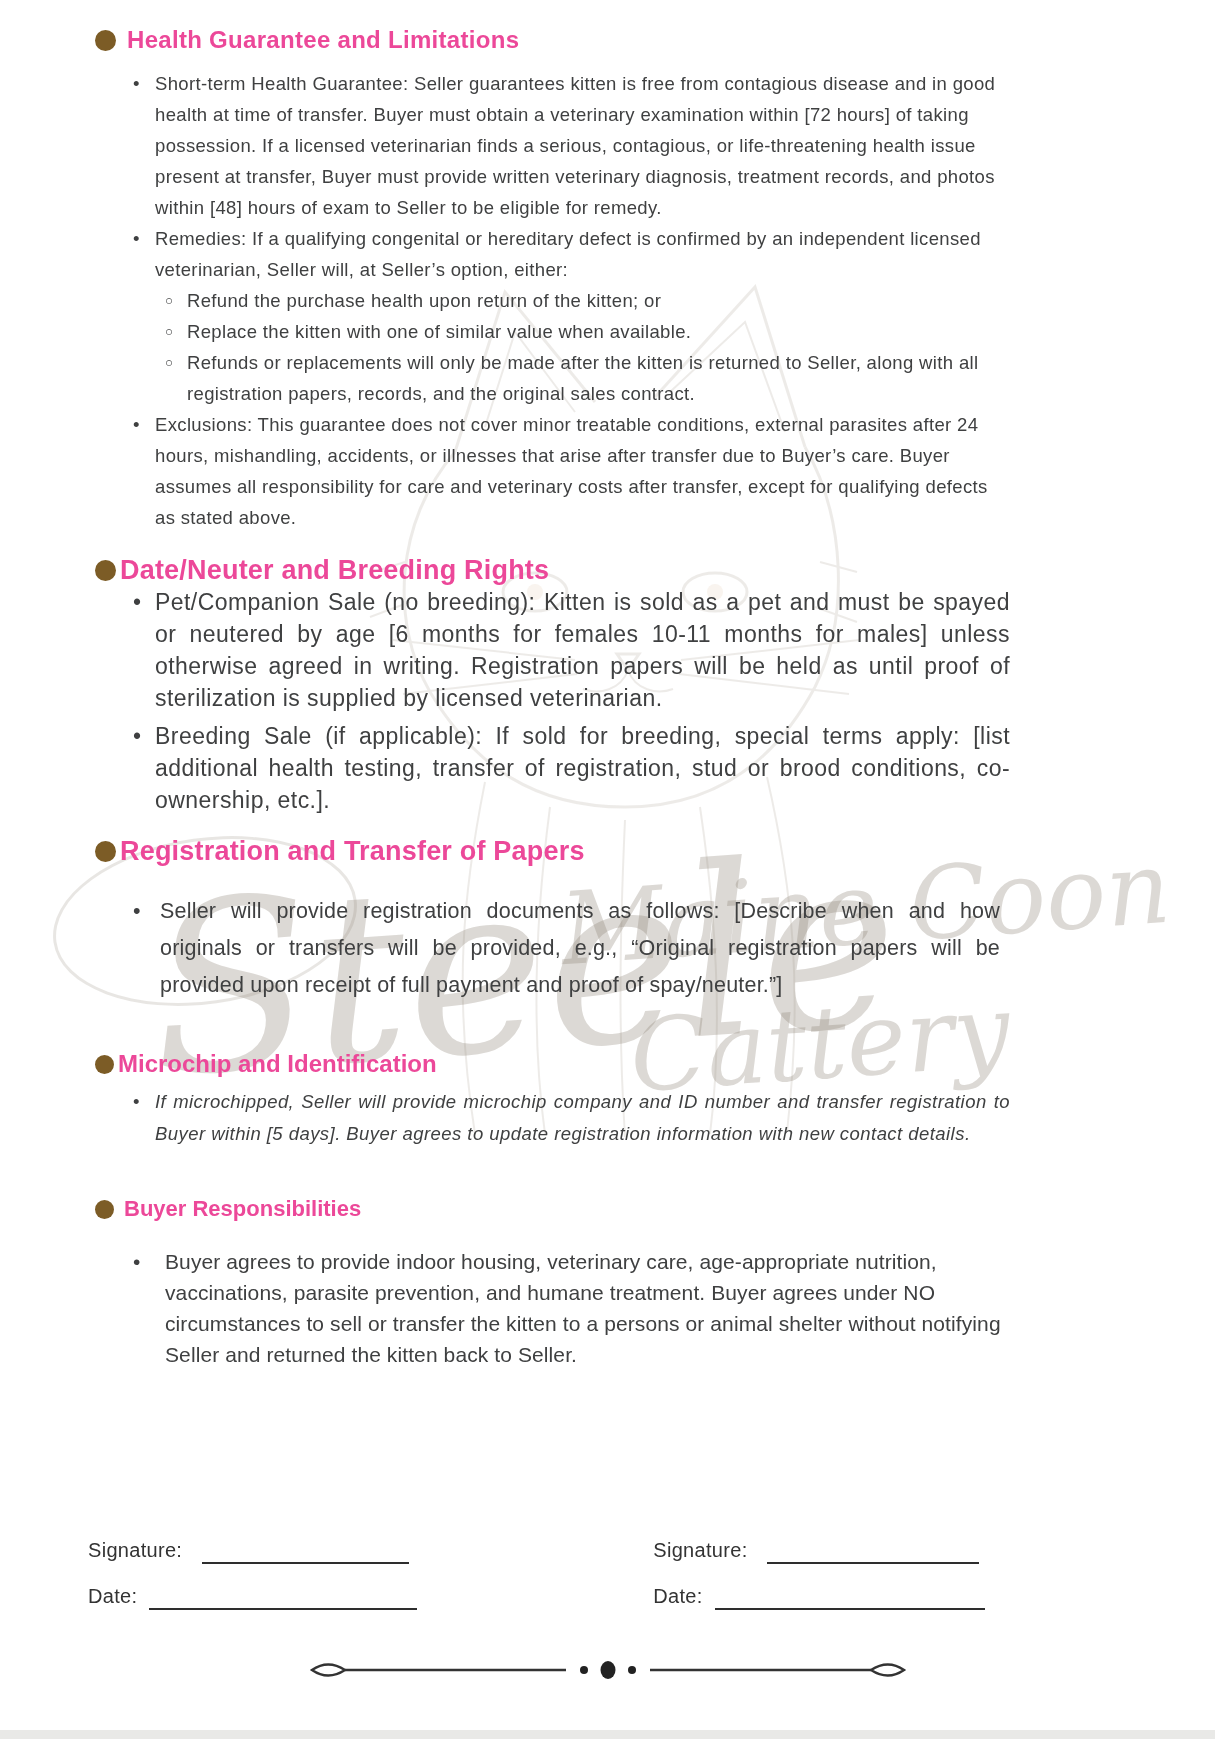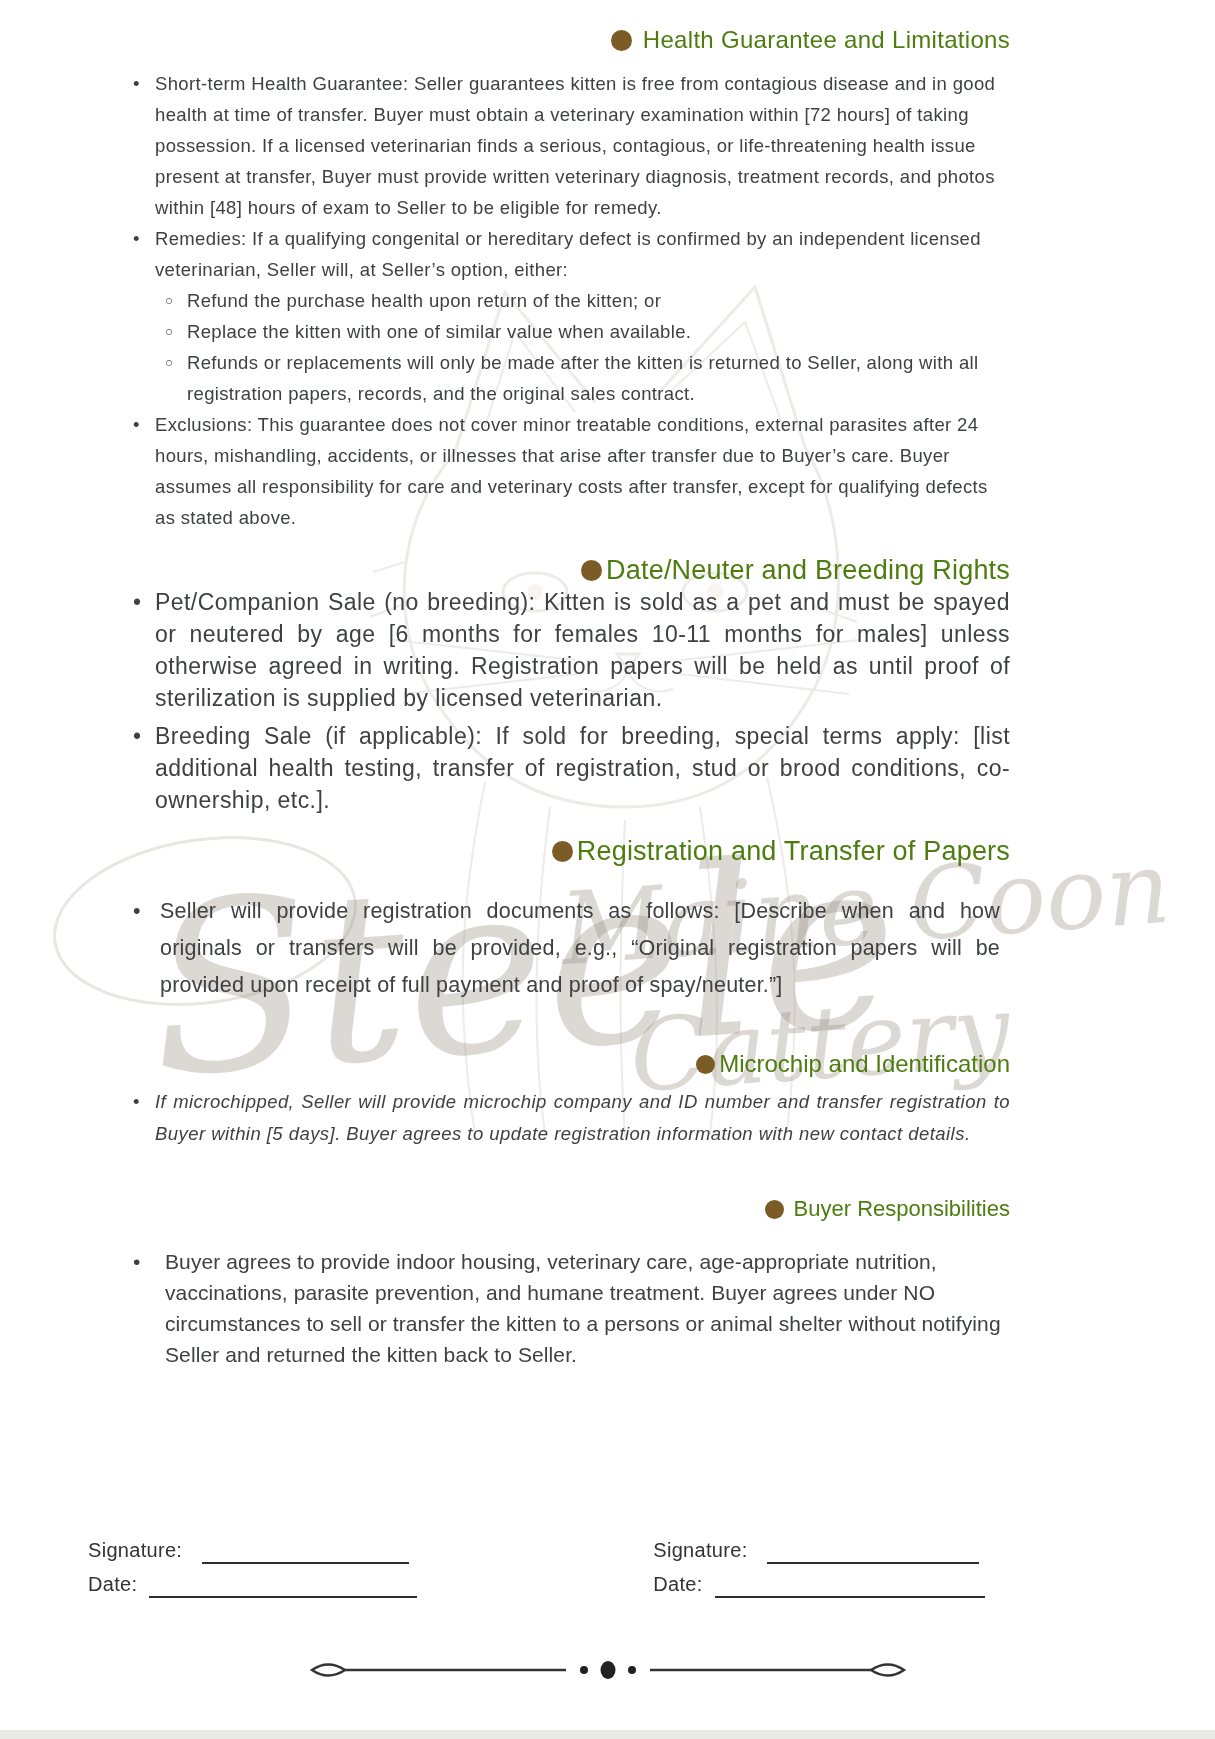--- a/index.html
+++ b/index.html
@@ -13,21 +13,21 @@
   .wm-s1{left:150px;top:830px;font-size:235px;}
   .wm-s2{left:560px;top:850px;font-size:100px;}
   .wm-s3{left:630px;top:985px;font-size:100px;}
   .wm-ellipse{position:absolute;left:52px;top:838px;width:300px;height:160px;
               border:3px solid rgba(150,140,128,0.22);border-radius:50%;transform:rotate(-8deg);}
   .wm-cat{position:absolute;left:335px;top:262px;opacity:0.13;}
 
   
   .content{position:absolute;left:95px;top:26px;width:915px;z-index:1;color:#3f4041;}
 
-  h2{display:flex;align-items:center;margin:0;color:#4d7c0f;font-weight:400;justify-content:flex-end;}
+  h2{display:flex;align-items:center;margin:0;color:#ec4899;font-weight:700;}
   .circ{display:inline-block;background:#7c5c26;border-radius:50%;flex:0 0 auto;}
 
   .h0{font-size:24px;letter-spacing:0.3px;}
   .h0 .circ{width:21px;height:21px;margin-right:11px;}
   .h-big{font-size:27px;letter-spacing:0.2px;}
   .h-big .circ{width:21px;height:21px;margin-right:4px;}
   .h-sm{font-size:24px;}
   .h-sm .circ{width:19px;height:19px;margin-right:4px;}
   .h-buyer{font-size:22px;}
   .h-buyer .circ{width:19px;height:19px;margin-right:10px;}
@@ -62,21 +62,21 @@
   .sec3-body p{text-align:justify;font-style:italic;}
 
   
   .sec4{margin-top:46px;}
   .sec4-body{margin-top:24px;font-size:21px;line-height:31px;letter-spacing:0.1px;}
   .sec4-body .li{padding-left:70px;width:875px;}
 
   
   .sig-block{position:absolute;left:88px;top:1538px;width:1040px;z-index:1;
              display:flex;color:#333;font-size:20px;letter-spacing:0.3px;}
-  .sig-col{display:flex;flex-direction:column;gap:8px;}
+  .sig-col{display:flex;flex-direction:column;gap:20px;}
   .sig-col.right{margin-left:236px;}
   .sig-row{display:flex;align-items:flex-end;}
   .sig-label{padding-bottom:2px;}
   .fill-line{display:inline-block;border-bottom:2px solid #2e2e2e;height:24px;}
   .line-sig-l{width:207px;margin-left:20px;}
   .line-date-l{width:268px;margin-left:12px;}
   .line-sig-r{width:212px;margin-left:20px;}
   .line-date-r{width:270px;margin-left:12px;}
 
   

